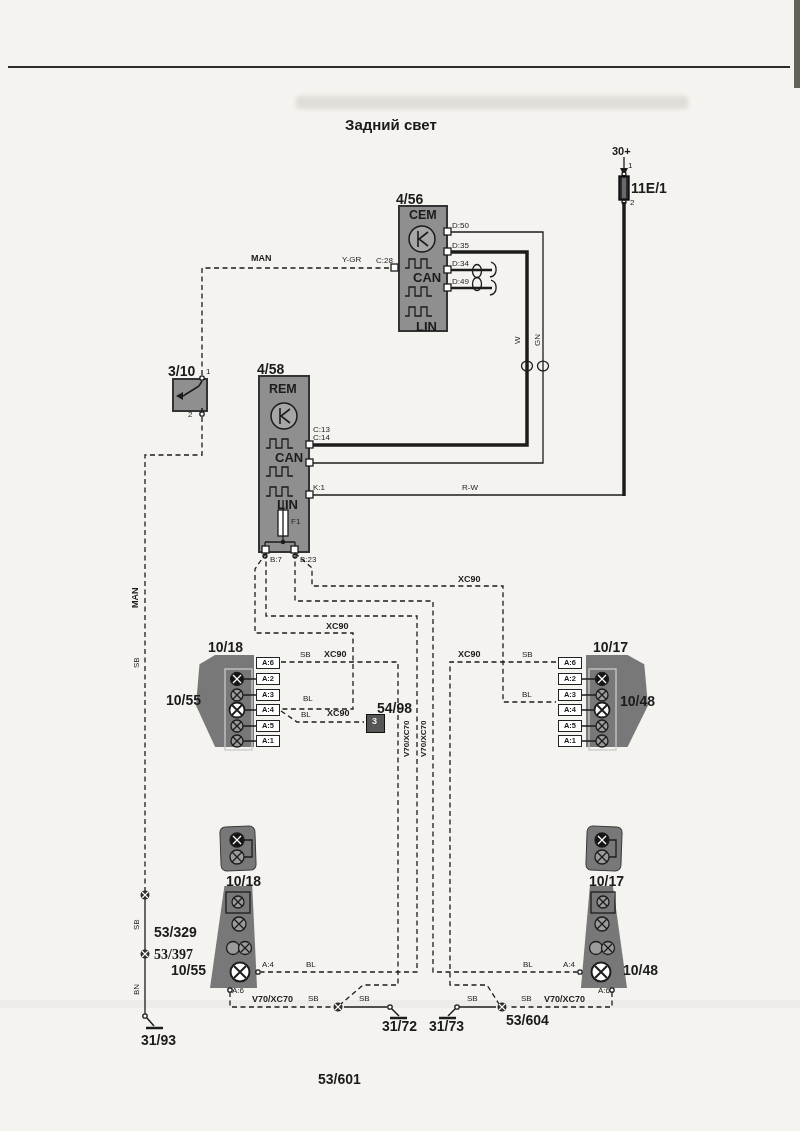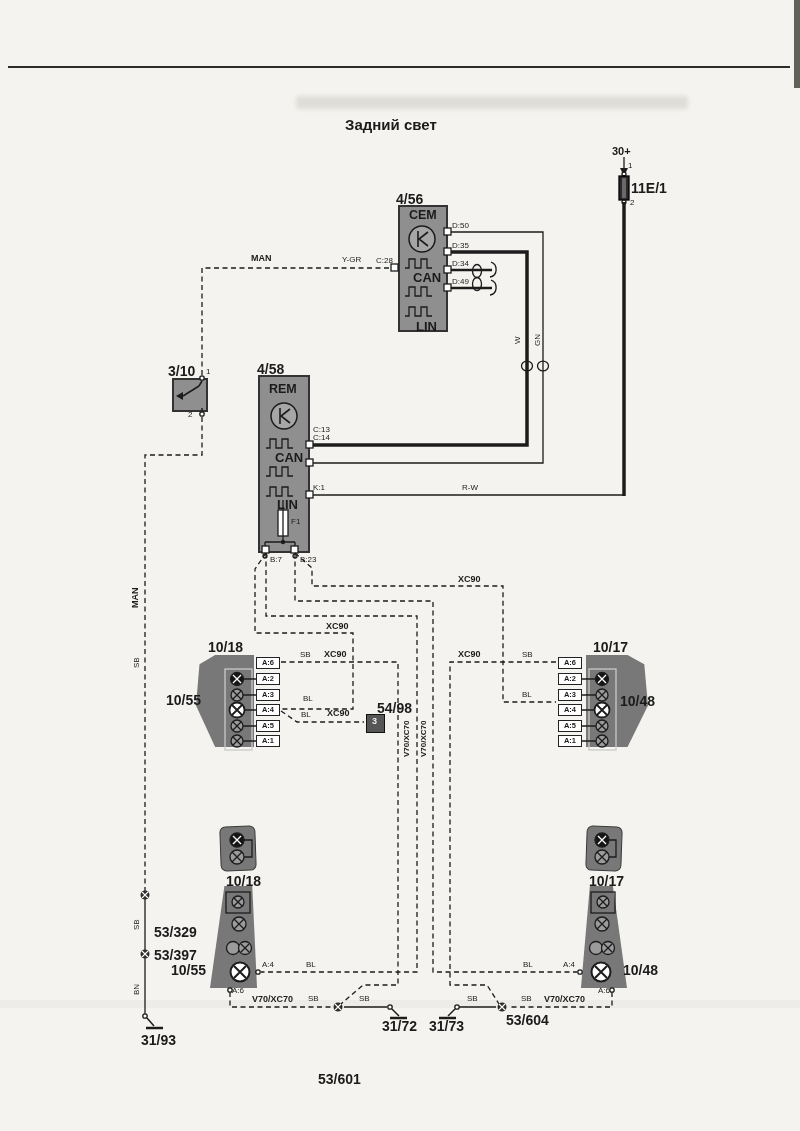--- a/index.html
+++ b/index.html
@@ -319,21 +319,21 @@
       <span class="lbl b s10" style="left: 357px; top: 701px; margin-left: 20px;">54/98</span>
       <span class="lbl b s9 wt" style="left: 372px; top: 717px;">3</span>
       <span class="lbl b s10" style="left: 208px; top: 640px;">10/18</span>
       <span class="lbl b s10" style="left: 166px; top: 693px;">10/55</span>
       <span class="lbl b s10" style="left: 593px; top: 640px;">10/17</span>
       <span class="lbl b s10" style="left: 620px; top: 694px;">10/48</span>
       <span class="lbl b s8 rot" style="left: 403px; top: 757px;">V70/XC70</span>
       <span class="lbl b s8 rot" style="left: 420px; top: 757px;">V70/XC70</span>
       <span class="lbl b s10" style="left: 154px; top: 925px;">53/329</span>
       <span class="lbl s8 rot" style="left: 133px; top: 930px;">SB</span>
-      <span class="lbl b s10" style="left: 154px; top: 948px;">53/397</span>
+      <span class="lbl b s10" style="left: 154px; top: 948px; font-family: Liberation Serif, serif;">53/397</span>
       <span class="lbl s8 rot" style="left: 133px; top: 995px;">BN</span>
       <span class="lbl b s10" style="left: 141px; top: 1033px;">31/93</span>
       <span class="lbl b s10" style="left: 226px; top: 874px;">10/18</span>
       <span class="lbl b s10" style="left: 589px; top: 874px;">10/17</span>
       <span class="lbl b s10" style="left: 171px; top: 963px;">10/55</span>
       <span class="lbl b s10" style="left: 623px; top: 963px;">10/48</span>
       <span class="lbl s8" style="left: 262px; top: 961px;">A:4</span>
       <span class="lbl s8" style="left: 232px; top: 987px;">A:6</span>
       <span class="lbl s8" style="left: 563px; top: 961px;">A:4</span>
       <span class="lbl s8" style="left: 598px; top: 987px;">A:6</span>

